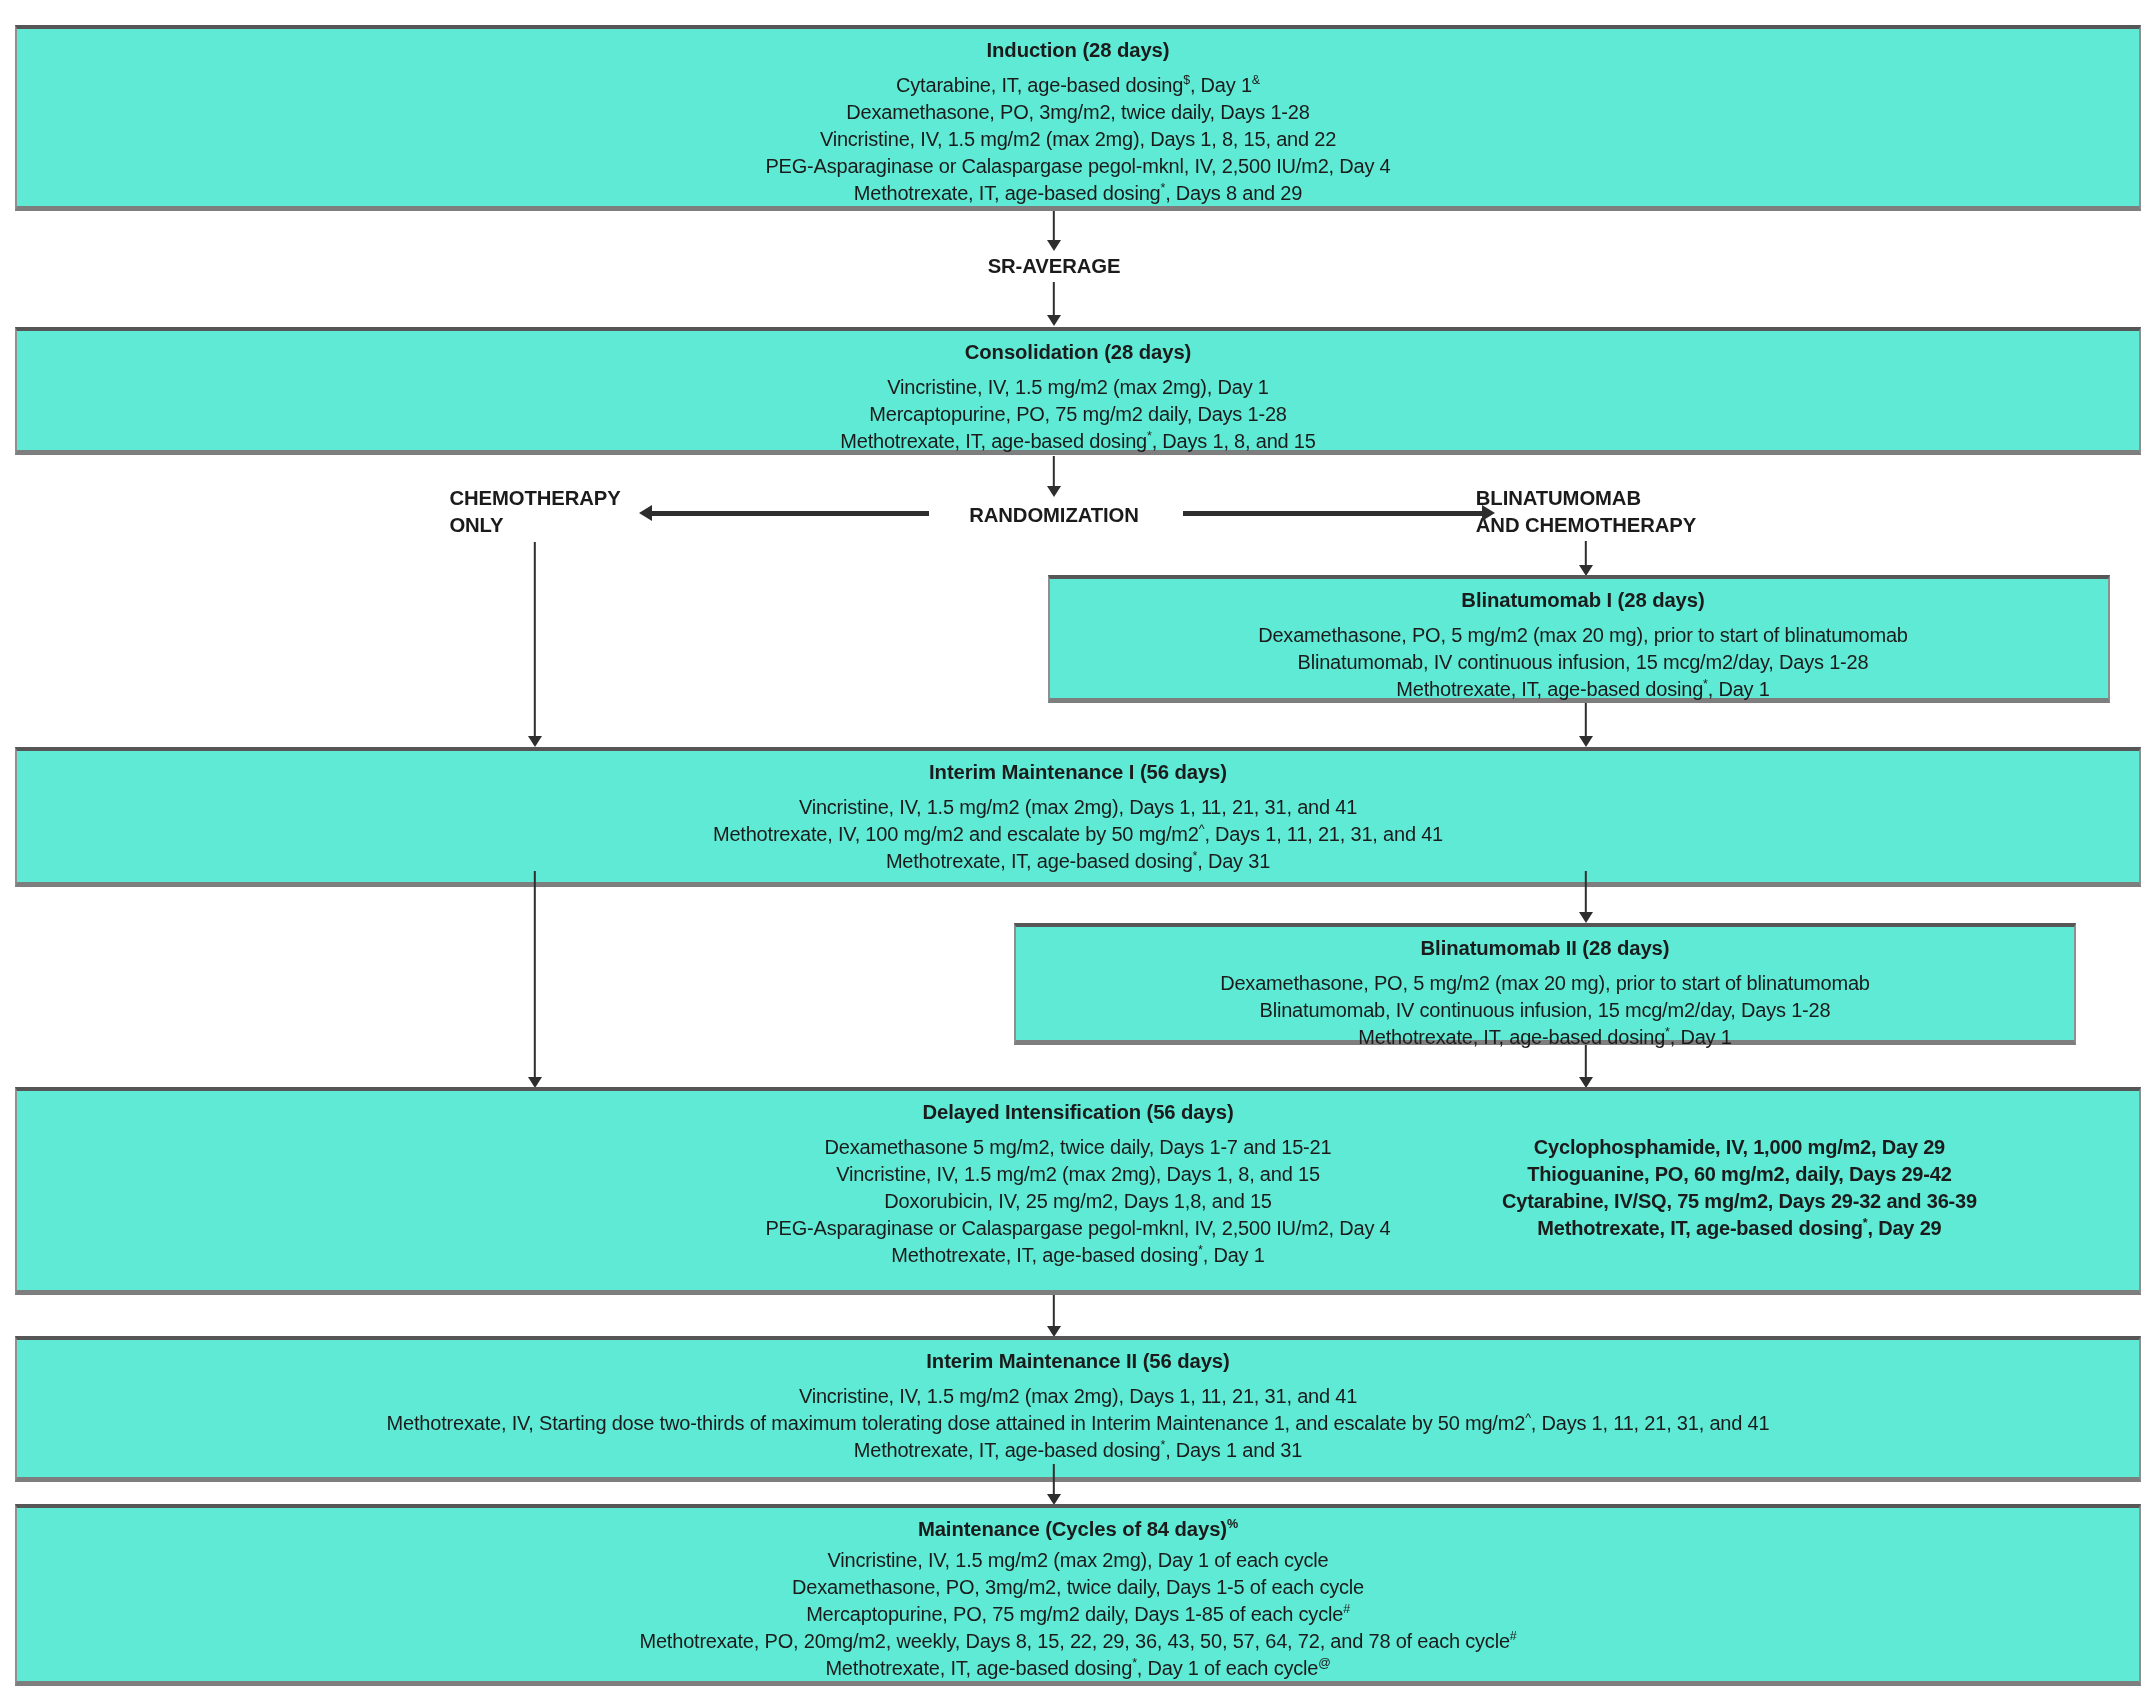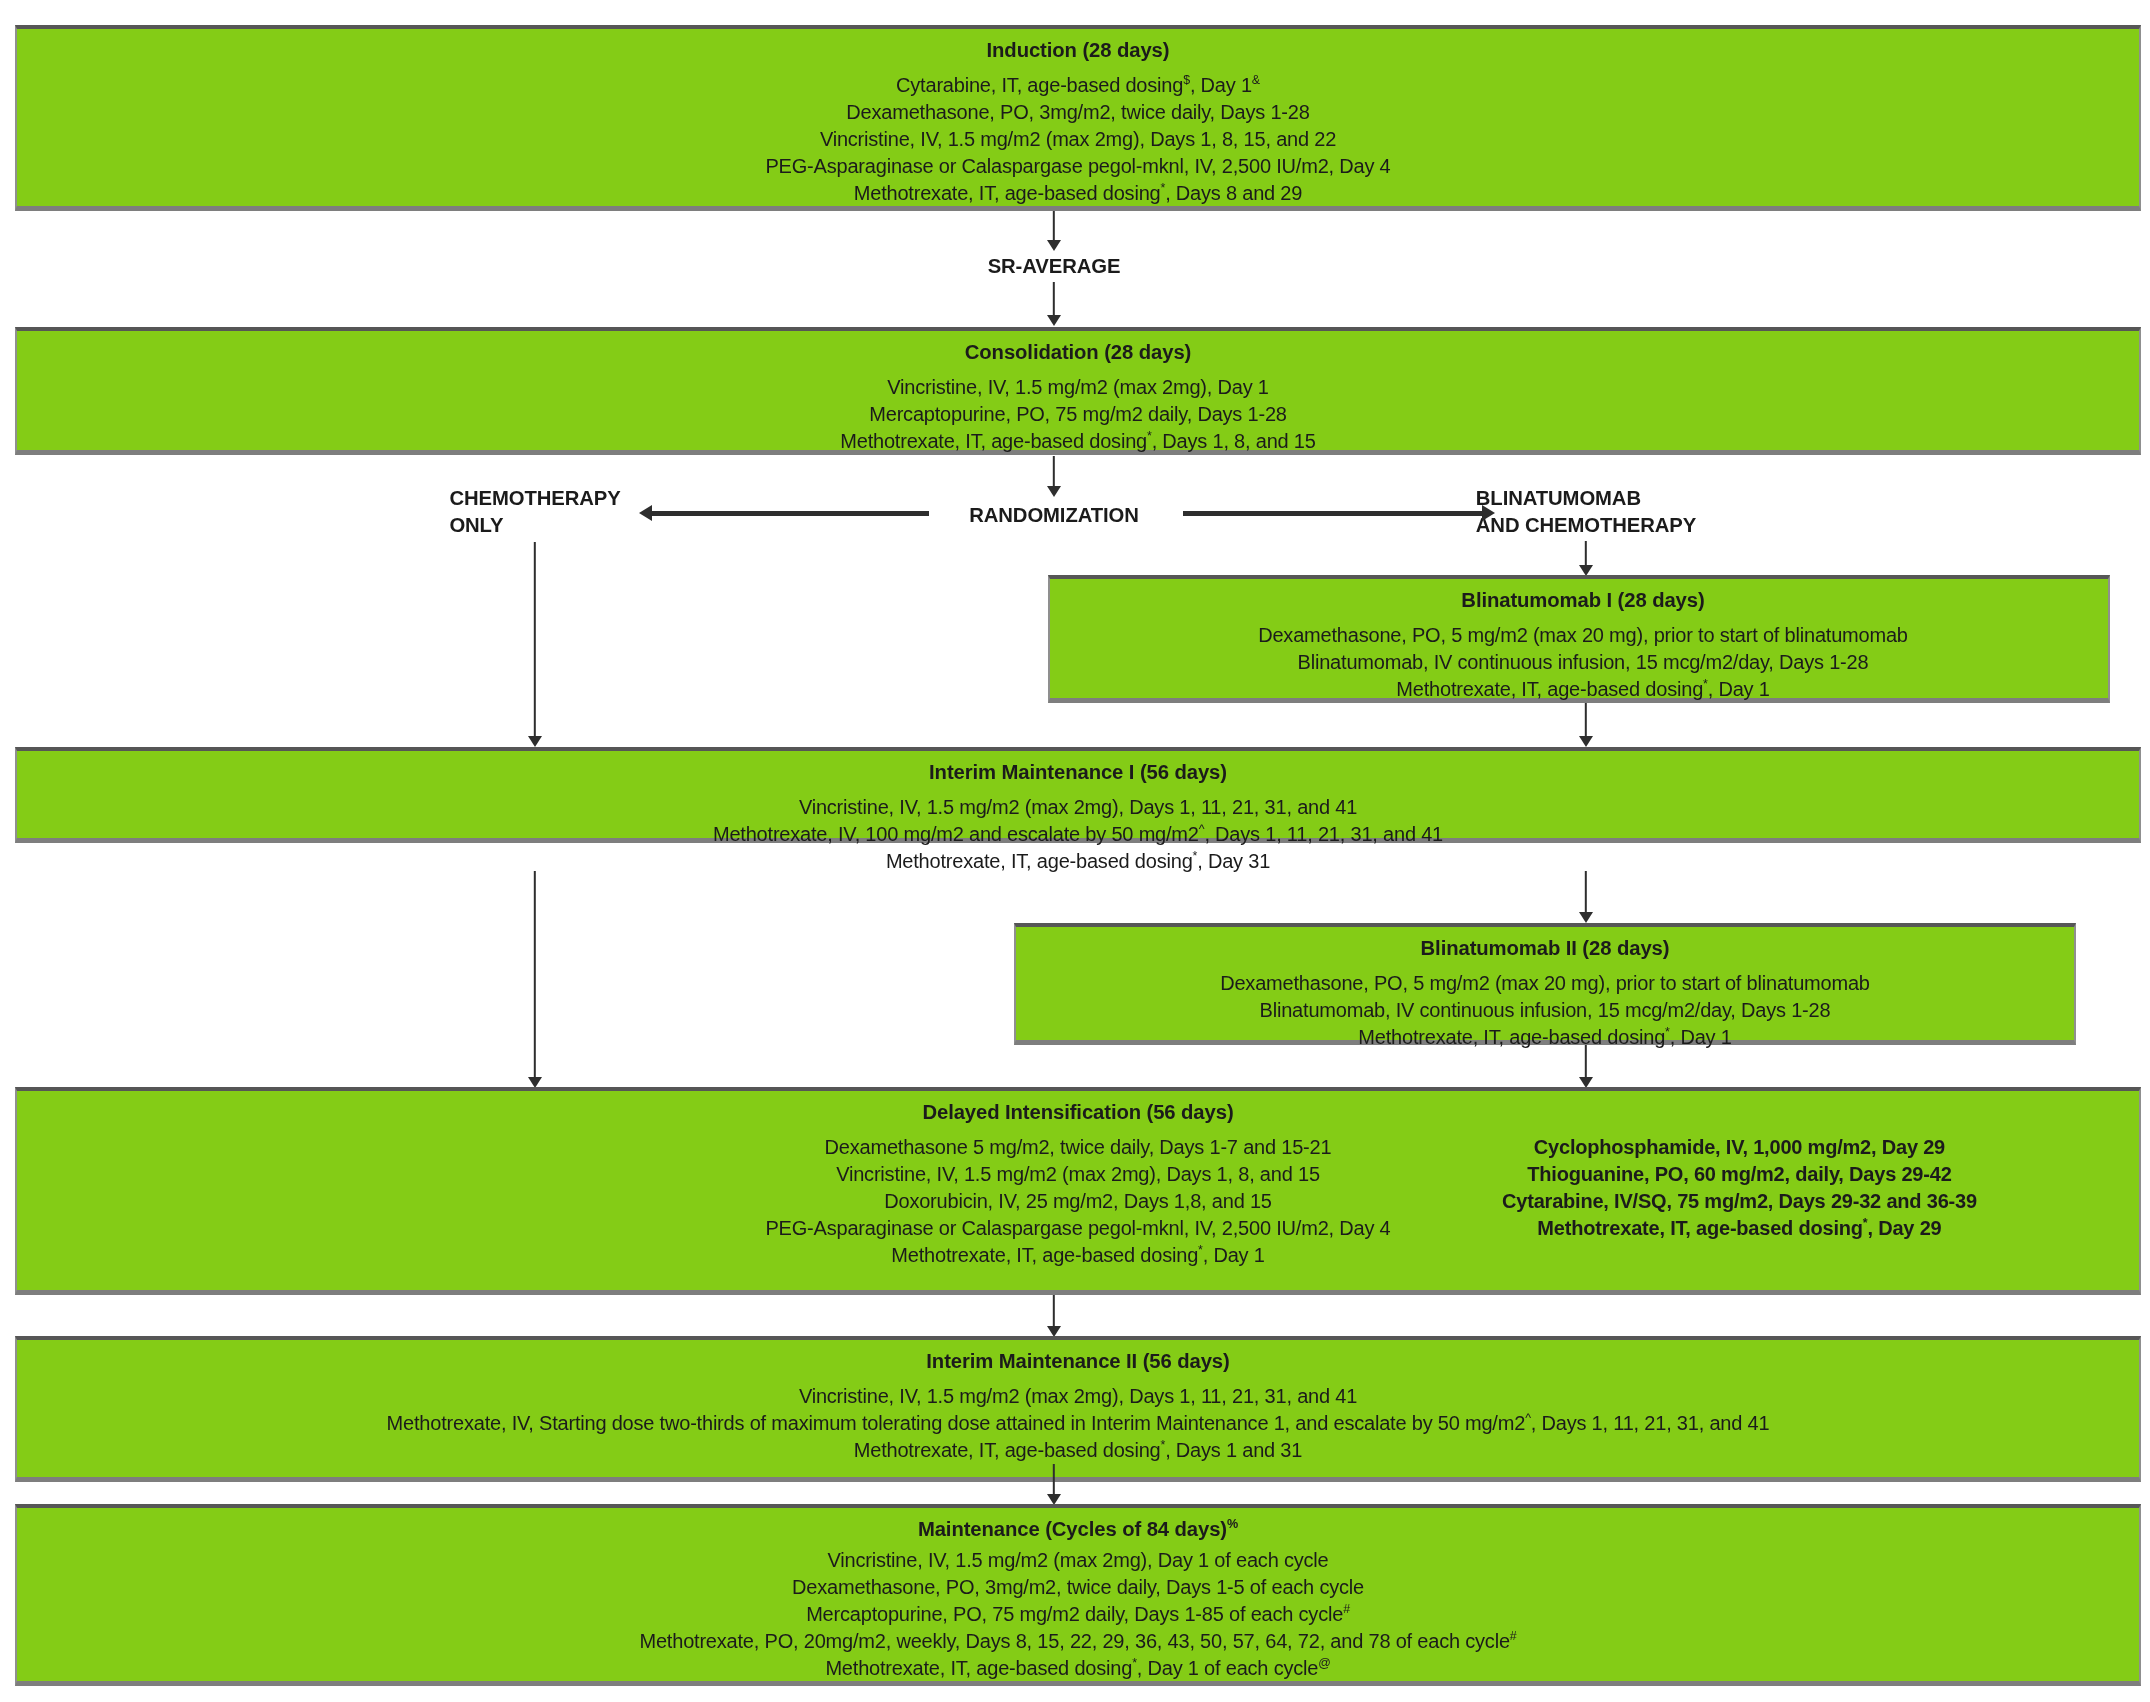--- a/index.html
+++ b/index.html
@@ -14,21 +14,21 @@
     position:relative;
     width:2151px;height:1703px;
     background:var(--background);
     font-family:"Liberation Sans", sans-serif;
     color:var(--text);
     overflow:hidden;
   }
   .box{
     position:absolute;
     box-sizing:border-box;
-    background:#84cc16;
+    background:#5eead4;
     border:2.4px solid var(--border-mid);
     border-top:4.8px solid var(--border-dark);
     border-bottom:5.4px solid #7e7e7e;
   }
   .box-title{
     padding-top:9.6px;
     text-align:center;
     font-weight:bold;
     font-size:20.3px;
     line-height:23px;
@@ -139,21 +139,21 @@
     <div class="lines">
       <div class="line">Dexamethasone, PO, 5 mg/m2 (max 20 mg), prior to start of blinatumomab</div>
       <div class="line">Blinatumomab, IV continuous infusion, 15 mcg/m2/day, Days 1-28</div>
       <div class="line">Methotrexate, IT, age-based dosing<sup>*</sup>, Day 1</div>
     </div>
   </div>
 
   <div class="vline" style="left:1586px;top:703px;height:34px;"></div>
   <div class="head-down" style="left:1586px;top:736px;"></div>
 
-  <div class="box" style="left:15px;top:747px;width:2126px;height:96px;">
+  <div class="box" style="left:15px;top:747px;width:2126px;height:140px;">
     <div class="box-title">Interim Maintenance I  (56 days)</div>
     <div class="lines">
       <div class="line">Vincristine, IV, 1.5 mg/m2 (max 2mg), Days 1, 11, 21, 31, and 41</div>
       <div class="line">Methotrexate, IV, 100 mg/m2 and escalate by 50 mg/m2<sup>^</sup>, Days 1, 11, 21, 31, and 41</div>
       <div class="line">Methotrexate, IT, age-based dosing<sup>*</sup>, Day 31</div>
     </div>
   </div>
 
   <div class="vline" style="left:535px;top:871px;height:207px;"></div>
   <div class="head-down" style="left:535px;top:1077px;"></div>

